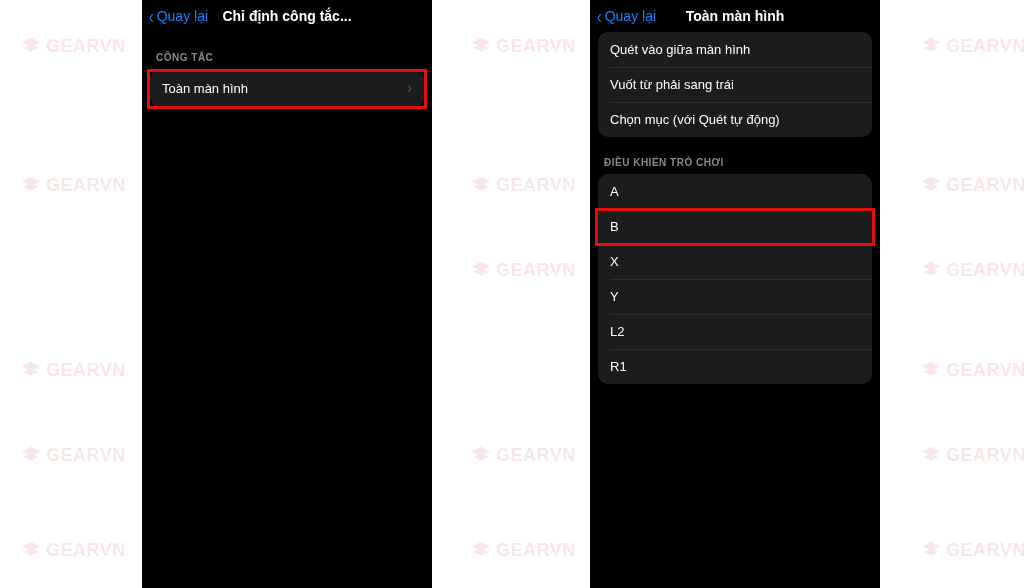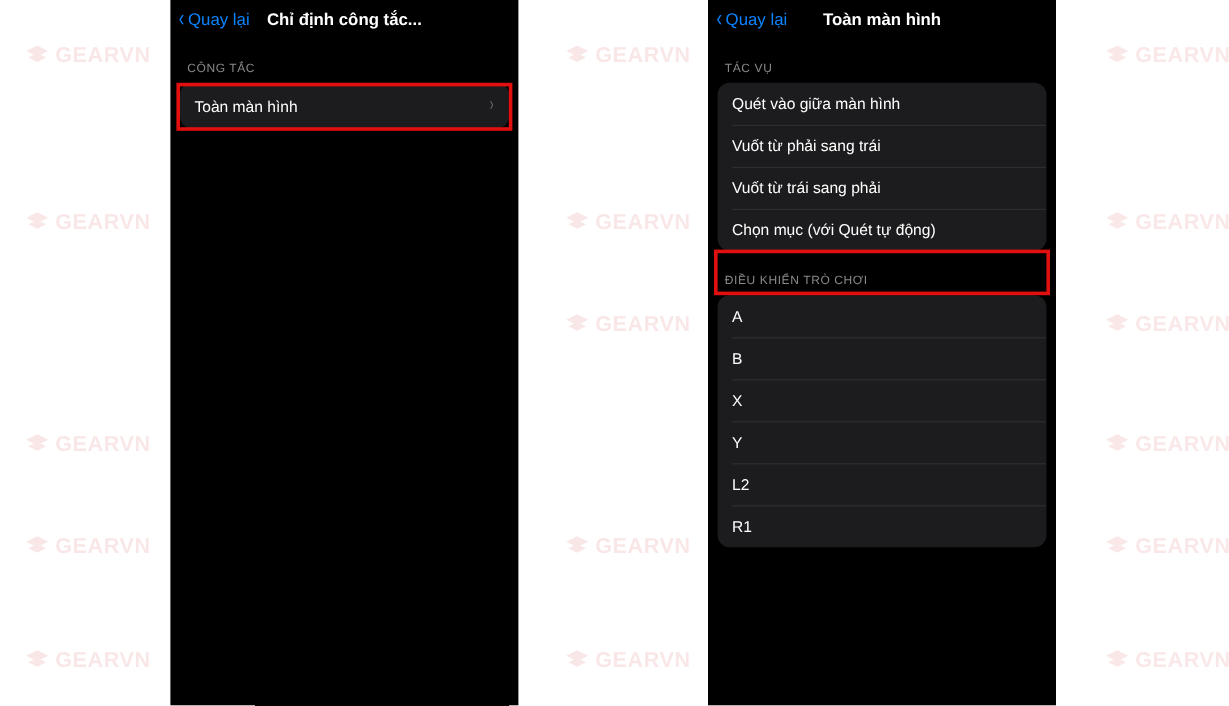--- a/index.html
+++ b/index.html
@@ -76,20 +76,21 @@
     font-weight: 600;
     white-space: nowrap;
   }
 
   .sec-header {
     font-size: 10px;
     letter-spacing: 0.5px;
     color: #8a8a8e;
     text-transform: uppercase;
     padding: 20px 14px 6px 14px;
+    font-weight: bold;
   }
 
   .group {
     margin: 0 8px;
     background: #1c1c1e;
     border-radius: 10px;
     overflow: hidden;
   }
 
   .row {
@@ -254,30 +255,26 @@
 <div class="phone right">
   <div class="nav">
     <div class="back">
       <span class="chev">‹</span>
       <span>Quay lại</span>
     </div>
     <div class="navtitle">Toàn màn hình</div>
   </div>
 
   <div class="scroll">
-    <div class="sec-header">TÁC VỤ</div>
     <div class="group">
       <div class="row">
           <span>Quét vào giữa màn hình</span>
         </div>
       <div class="row">
           <span>Vuốt từ phải sang trái</span>
-        </div>
-      <div class="row">
-          <span>Vuốt từ trái sang phải</span>
         </div>
       <div class="row">
           <span>Chọn mục (với Quét tự động)</span>
         </div>
     </div>
 
     <div class="sec-header">ĐIỀU KHIỂN TRÒ CHƠI</div>
     <div class="group">
       <div class="row">
           <span>A</span>

